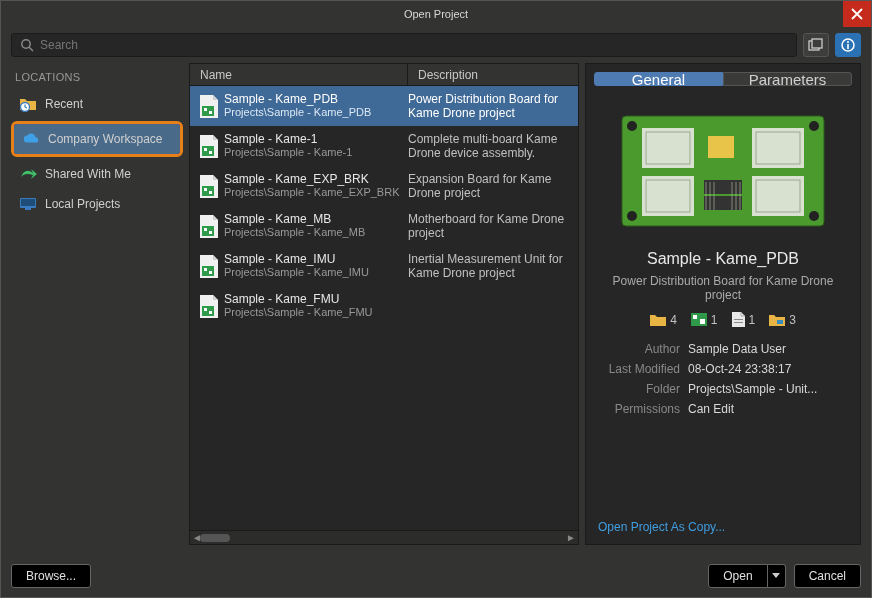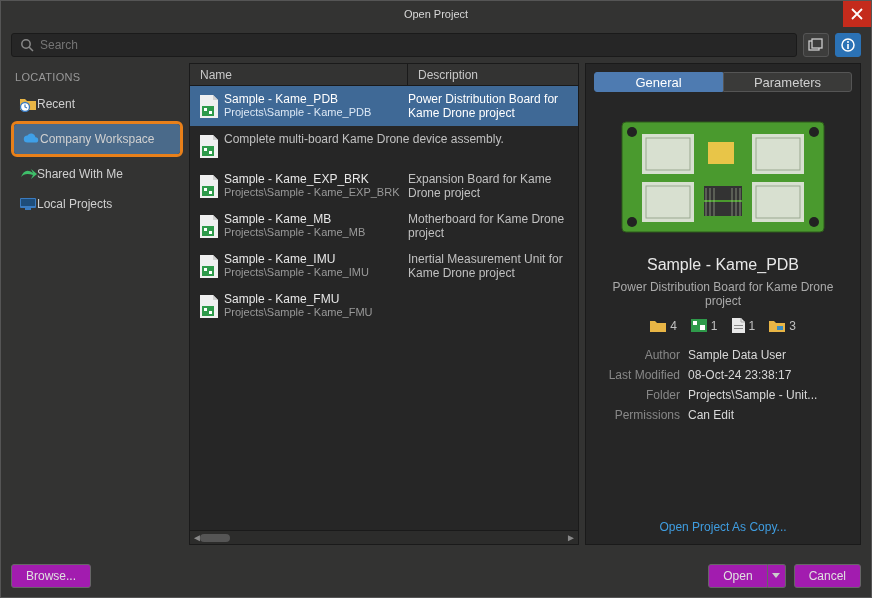--- a/index.html
+++ b/index.html
@@ -85,20 +85,21 @@
 }
 .panel-label {
   color: #999;
   font-size: 11px;
   padding: 8px 4px 6px 4px;
   letter-spacing: 0.3px;
 }
 .loc-item {
   display: flex;
   align-items: center;
+  gap: 8px;
   height: 30px;
   padding: 0 8px;
   cursor: pointer;
   border-radius: 3px;
   color: #d0d0d0;
 }
 .loc-item.selected {
   background: #4a6a8a;
 }
 .loc-highlight {
@@ -163,26 +164,26 @@
   background: #262626;
   border: 1px solid #1a1a1a;
 }
 .tabbar {
   display: flex;
   padding: 8px;
   gap: 0;
 }
 .tab {
   flex: 1;
-  height: 20px;
+  height: 14px;
   display: flex; align-items: center; justify-content: center;
   background: #3a3a39;
   border: 1px solid #555;
   cursor: pointer;
-  font-size: 13px;
+  font-size: 15px;
   color: #d0d0d0;
 }
 .tab.active { background: #4e7bb1; border-color:#4e7bb1; color: #fff; }
 .tab:first-child{ border-radius: 3px 0 0 3px; }
 .tab:last-child{ border-radius: 0 3px 3px 0; }
 .preview {
   flex: 0 0 auto;
   display: flex;
   justify-content: center;
   padding: 12px 0 14px 0;
@@ -190,35 +191,35 @@
 .board-svg { width: 210px; height: 130px; }
 .detail-title { text-align: center; font-size: 16px; color: #e8e8e8; padding: 0 8px; }
 .detail-sub { text-align: center; color: #aaa; padding: 6px 10px 10px 10px; font-size: 12px; }
 .stat-row { display:flex; justify-content:center; gap:14px; padding: 0 0 12px 0; }
 .stat { display:flex; align-items:center; gap:4px; font-size:12px; }
 .stat svg{ flex:0 0 auto; }
 .meta-table { padding: 0 12px; }
 .meta-row { display:flex; padding: 3px 0; font-size:12px; }
 .meta-k { width: 90px; text-align:right; color:#888; padding-right:8px; }
 .meta-v { flex:1; color:#d8d8d8; white-space: nowrap; overflow:hidden; text-overflow:ellipsis; }
-.open-copy { padding: 10px 12px; margin-top:auto;text-align:center; }
+.open-copy { padding: 10px 12px; margin-top:auto; }
 .open-copy a { color:#3f9de0; text-decoration:none; cursor:pointer; font-size:12px; }
 
 .footer {
   height: 42px;
   display: flex;
   align-items: center;
   padding: 0 10px;
   gap: 8px;
 }
 .footer .spacer { flex:1; }
 .btn {
   height: 24px;
   padding: 0 14px;
-  background: #a21caf;
+  background: #000000;
   border: 1px solid #666;
   border-radius: 3px;
   color: #e0e0e0;
   cursor: pointer;
   display:flex; align-items:center;
   font-size:12px;
 }
 .btn-split { display:flex; }
 .btn-split .btn { border-radius: 3px 0 0 3px; }
 .btn-split .btn-dd { width:18px; padding:0; border-left:none; border-radius:0 3px 3px 0; justify-content:center; }
@@ -333,20 +334,24 @@
           </div>
           <div class="list-row">
             <div class="row-icon">
               <svg width="22" height="26" viewBox="0 0 22 26">
                 <path d="M2 1 h13 l5 5 v18 h-18 z" fill="#f0f0f0"></path>
                 <path d="M15 1 v5 h5" fill="#d0d0d0"></path>
                 <rect x="4" y="12" width="12" height="10" fill="#2e9a4a"></rect>
                 <rect x="6" y="14" width="3" height="3" fill="#fff"></rect>
                 <rect x="11" y="17" width="3" height="3" fill="#fff"></rect>
               </svg>
+            </div>
+            <div class="row-name">
+              <div class="name-main">Sample - Kame-1</div>
+              <div class="name-sub">Projects\Sample - Kame-1</div>
             </div>
             <div class="row-desc">Complete multi-board Kame Drone device assembly.</div>
           </div>
           <div class="list-row">
             <div class="row-icon">
               <svg width="22" height="26" viewBox="0 0 22 26">
                 <path d="M2 1 h13 l5 5 v18 h-18 z" fill="#f0f0f0"></path>
                 <path d="M15 1 v5 h5" fill="#d0d0d0"></path>
                 <rect x="4" y="12" width="12" height="10" fill="#2e9a4a"></rect>
                 <rect x="6" y="14" width="3" height="3" fill="#fff"></rect>

